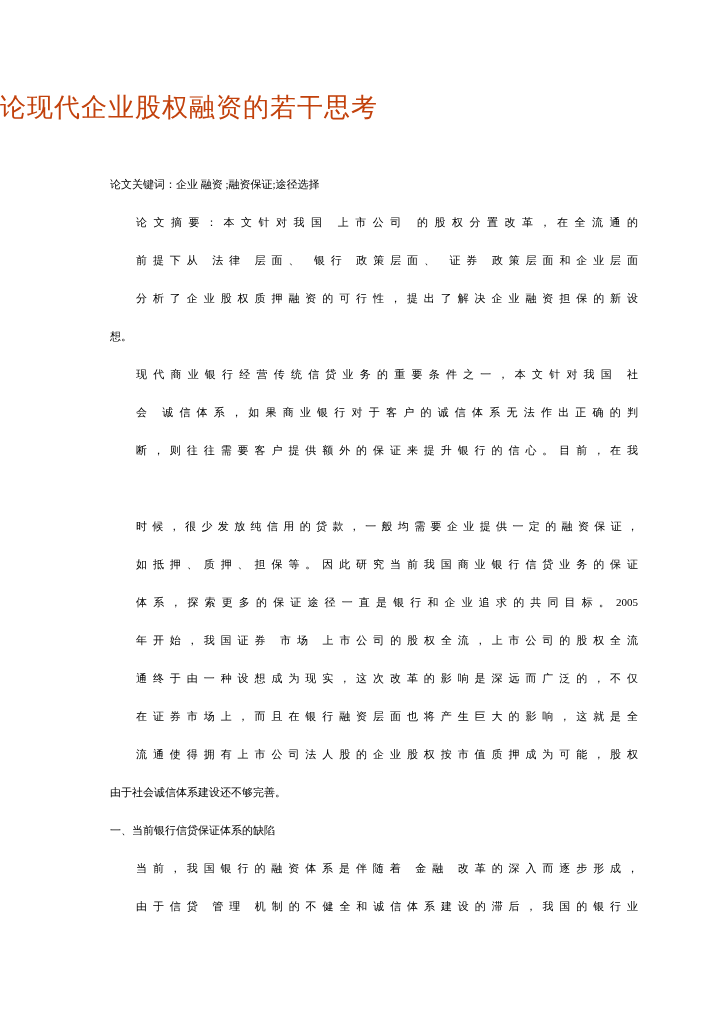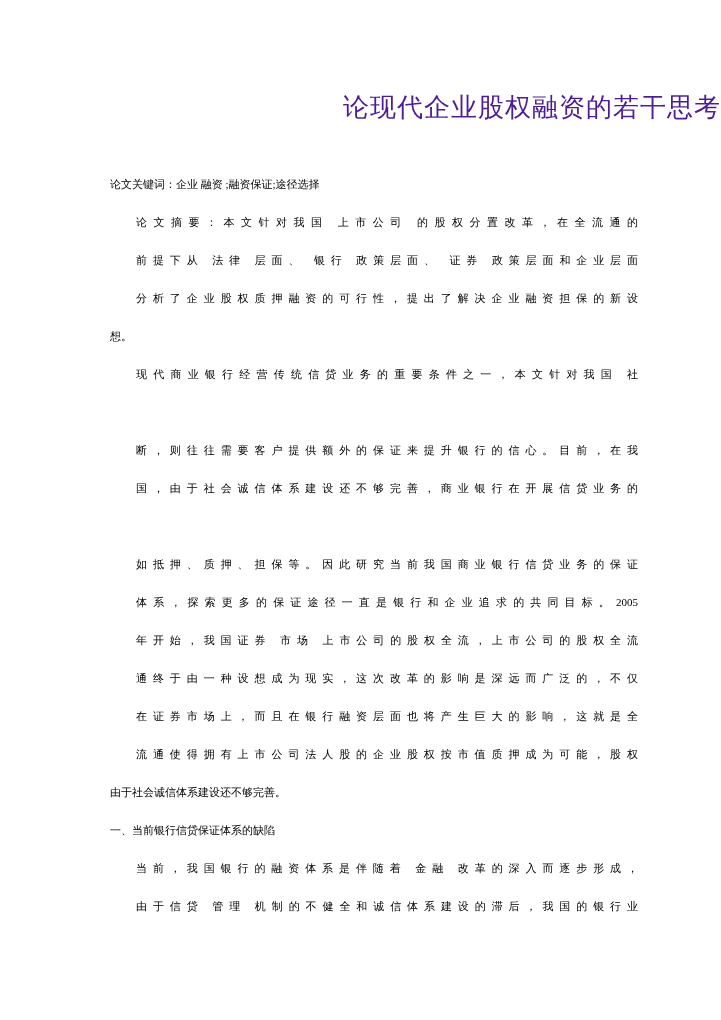--- a/index.html
+++ b/index.html
@@ -1,21 +1,21 @@
 <!DOCTYPE html>
 <html><head>
   <meta charset="utf-8">
   <style>
     html, body { margin: 0; padding: 0; background: #ffffff; }
     body { width: 721px; height: 1020px; position: relative; overflow: hidden; }
     .page { position: absolute; left: 0; top: 0; width: 721px; height: 1020px; background: #fff; }
     .title {
-      position: absolute; left: 0; top: 88px; width: 721px; text-align: right;
+      position: absolute; left: 0; top: 88px; width: 721px; text-align: left;
       font-family: "DejaVu Serif", "Liberation Serif", serif;
-      font-size: 26px; color: #4c1d95; letter-spacing: 1px; line-height: 38px;
+      font-size: 26px; color: #c2410c; letter-spacing: 1px; line-height: 38px;
     }
     .line {
       position: absolute; left: 110px; width: 502px; height: 38px;
       font-family: Liberation Serif, serif;
       font-size: 11px; color: #000000; line-height: 38px; white-space: nowrap;
     }
     .justify { text-align: justify; text-align-last: justify; margin-left: 26px; }
   </style>
 </head>
 <body>
@@ -23,22 +23,23 @@
 <div class="page">
   <div class="title">论现代企业股权融资的若干思考</div>
 
   <div class="line" style="top:165px">  论文关键词：企业 融资 ;融资保证;途径选择</div>
   <div class="line justify" style="top:203px"> 论文摘要：本文针对我国 上市公司 的股权分置改革，在全流通的</div>
   <div class="line justify" style="top:241px">前提下从 法律 层面、 银行 政策层面、 证券 政策层面和企业层面</div>
   <div class="line justify" style="top:279px">分析了企业股权质押融资的可行性，提出了解决企业融资担保的新设</div>
   <div class="line" style="top:317px">想。</div>
 
   <div class="line justify" style="top:355px"> 现代商业银行经营传统信贷业务的重要条件之一，本文针对我国 社</div>
+  <div class="line justify" style="top:393px">会 诚信体系，如果商业银行对于客户的诚信体系无法作出正确的判</div>
   <div class="line justify" style="top:431px">断，则往往需要客户提供额外的保证来提升银行的信心。目前，在我</div>
-  <div class="line justify" style="top:469px">国，由于社会诚信体系建设还不够完善，商业银行在开展信贷业务的</div>
+  <div class="line justify" style="top:507px">时候，很少发放纯信用的贷款，一般均需要企业提供一定的融资保证，</div>
   <div class="line justify" style="top:545px">如抵押、质押、担保等。因此研究当前我国商业银行信贷业务的保证</div>
   <div class="line justify" style="top:583px">体系，探索更多的保证途径一直是银行和企业追求的共同目标。2005</div>
   <div class="line justify" style="top:621px">年开始，我国证券 市场 上市公司的股权全流，上市公司的股权全流</div>
   <div class="line justify" style="top:659px">通终于由一种设想成为现实，这次改革的影响是深远而广泛的，不仅</div>
   <div class="line justify" style="top:735px">流通使得拥有上市公司法人股的企业股权按市值质押成为可能，股权</div>
   <div class="line justify" style="top:697px">在证券市场上，而且在银行融资层面也将产生巨大的影响，这就是全</div>
   <div class="line" style="top:773px">由于社会诚信体系建设还不够完善。</div>
 
   <div class="line" style="top:811px"> 一、当前银行信贷保证体系的缺陷</div>
 

